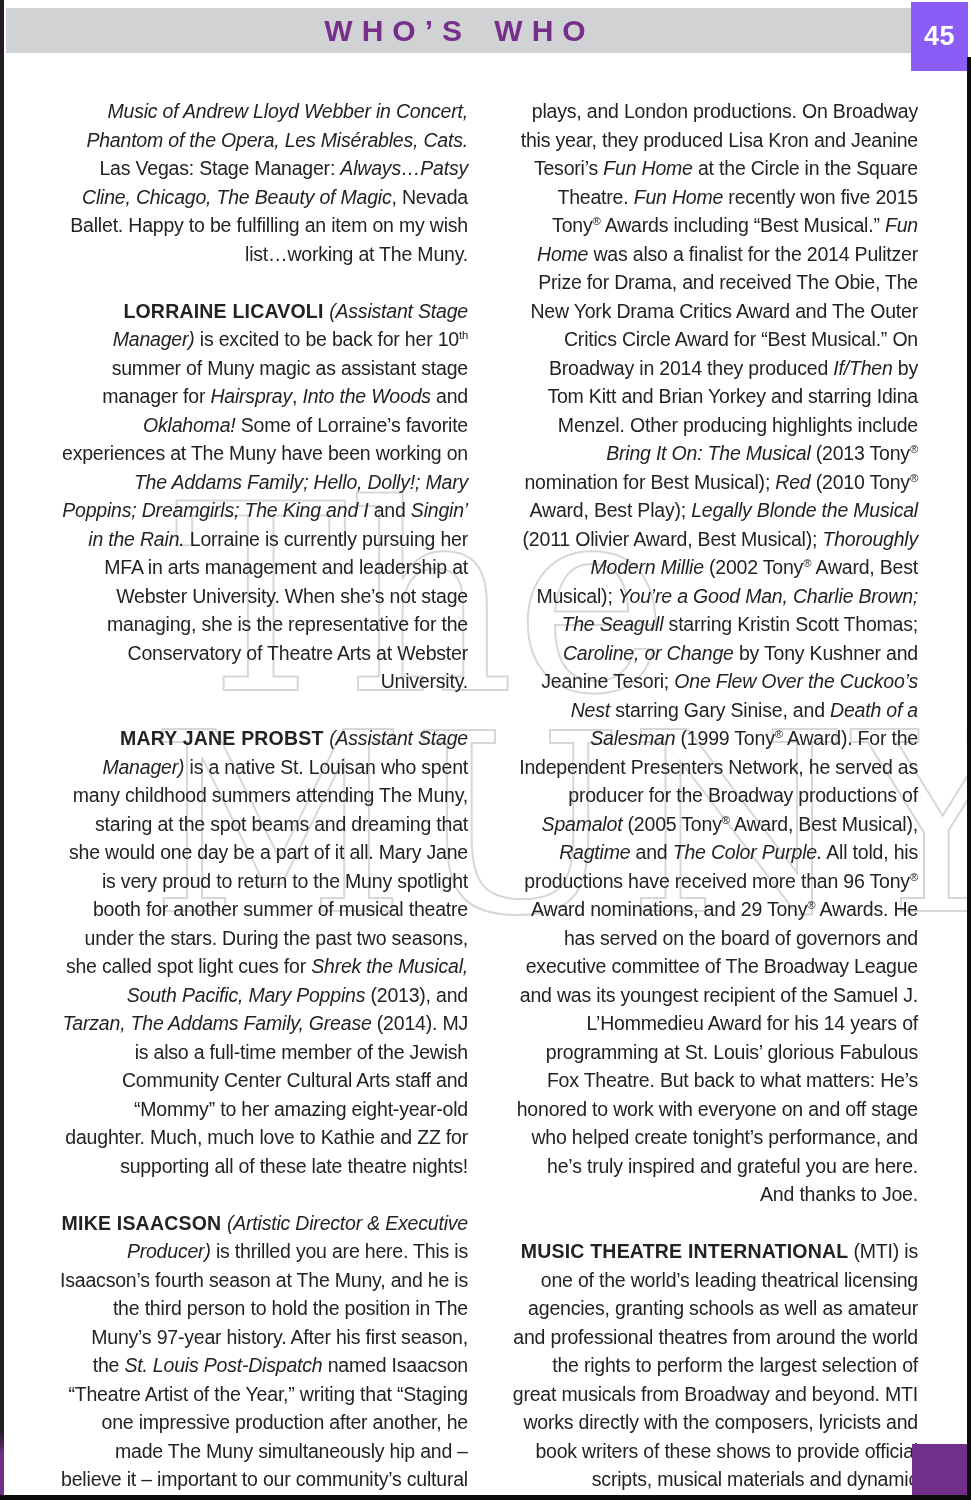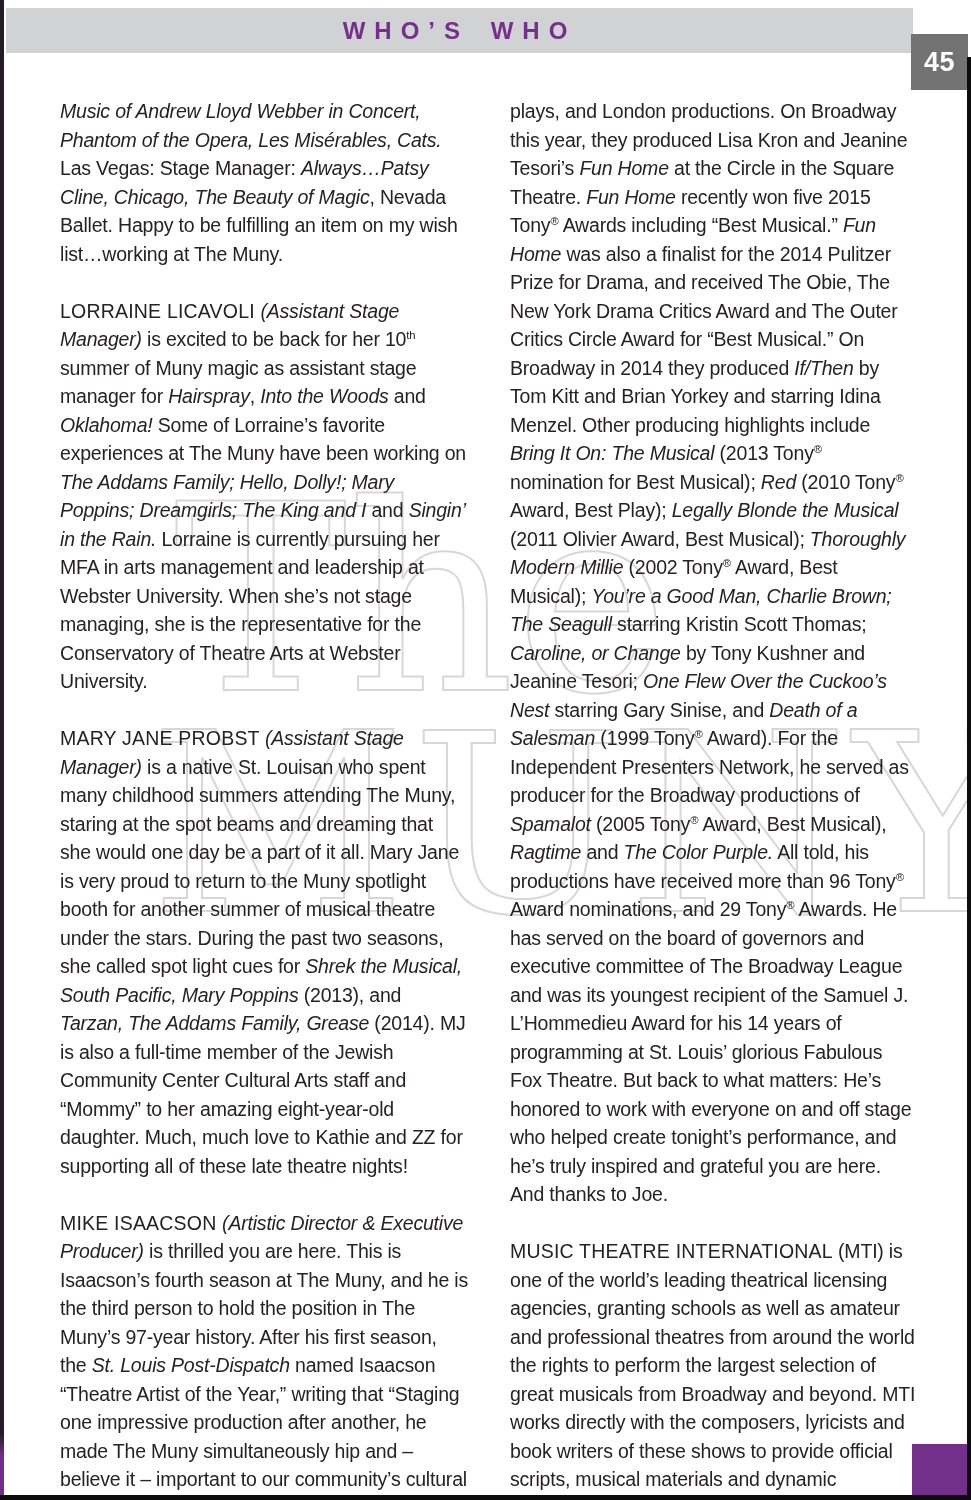--- a/index.html
+++ b/index.html
@@ -19,27 +19,27 @@
   .edge-right{position:absolute;right:0;top:57px;width:4px;height:1443px;background:#0e0d0e;z-index:6;}
 
   
   .header-band{
     position:absolute;left:6px;top:8px;width:907px;height:45px;
     background:#d0d2d3;z-index:3;
   }
   .header-title{
     position:absolute;left:0;top:0;width:100%;height:45px;
     line-height:46px;text-align:center;
-    color:#76308c;font-weight:bold;font-size:24px;
+    color:#76308c;font-weight:bold;font-size:30px;
     letter-spacing:9px;word-spacing:6px;
   }
   .pagenum-box{
-    position:absolute;right:3px;top:2px;width:57px;height:56px;
-    background:#737373;z-index:4;
-    display:flex;align-items:center;justify-content:center;margin-top:32px;
+    position:absolute;right:3px;top:2px;width:57px;height:69px;
+    background:#8b5cf6;z-index:4;
+    display:flex;align-items:center;justify-content:center;
   }
   .pagenum{color:#ffffff;font-weight:bold;font-size:27px;letter-spacing:0.5px;}
   .corner-box{
     position:absolute;right:3px;bottom:4px;width:56px;height:52px;
     background:#72308a;z-index:5;
   }
 
   
   .watermark{
     position:absolute;z-index:0;pointer-events:none;
@@ -52,24 +52,24 @@
   .wm-muny{left:150px;top:700px;font-size:250px;letter-spacing:6px;}
 
   
   .col{
     position:absolute;top:97px;width:408px;z-index:2;
     color:#262223;font-size:19.5px;line-height:28.5px;
     letter-spacing:-0.2px;text-align:left;
   }
   .col-left{left:60px;}
   .col-right{left:510px;}
-  .col p{margin:0 0 28.5px 0;}
+  .col p{margin:0 0 28.5px 0;text-align:right;}
   .col p:last-child{margin-bottom:0;}
   .it{font-style:italic;}
-  .bd{font-weight:normal;letter-spacing:0.2px;}
+  .bd{font-weight:bold;letter-spacing:0.2px;}
   sup{font-size:0.58em;line-height:0;vertical-align:super;}
 </style>
 </head>
 <body>
 
 <div class="watermark wm-the">The</div>
 <div class="watermark wm-muny">MUNY</div>
 
 <div class="header-band">
   <div class="header-title">WHO’S WHO</div>

